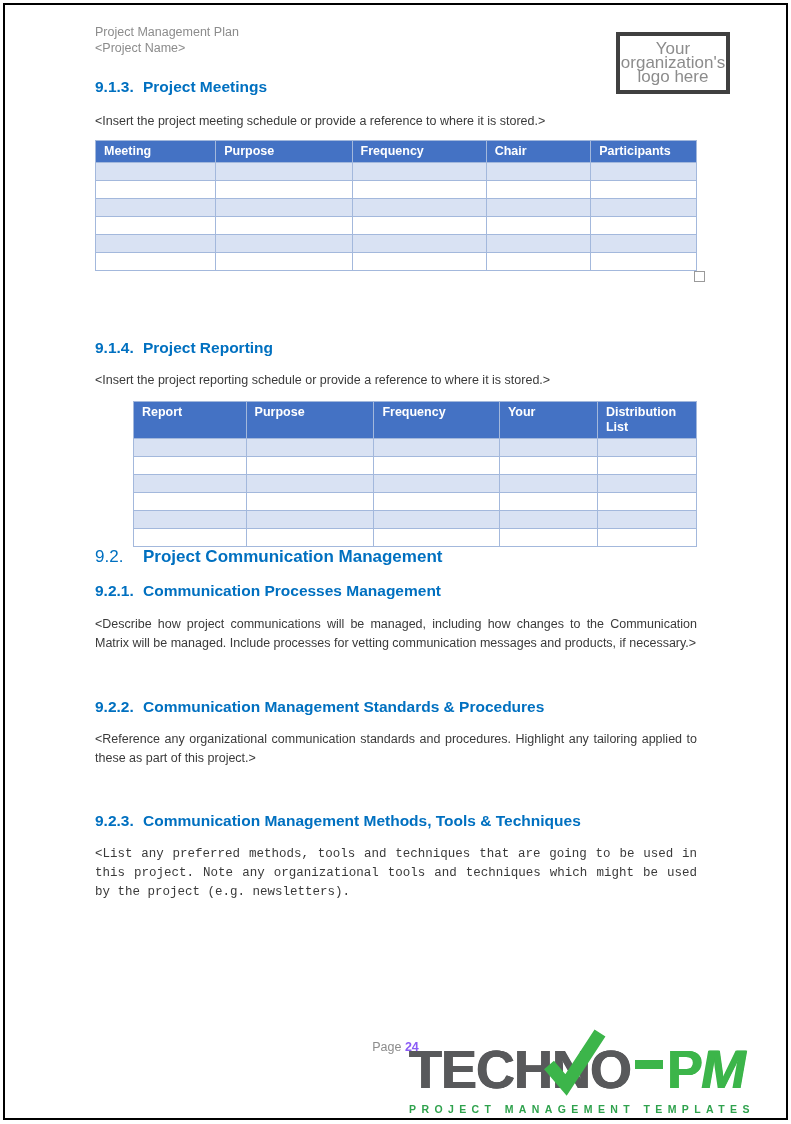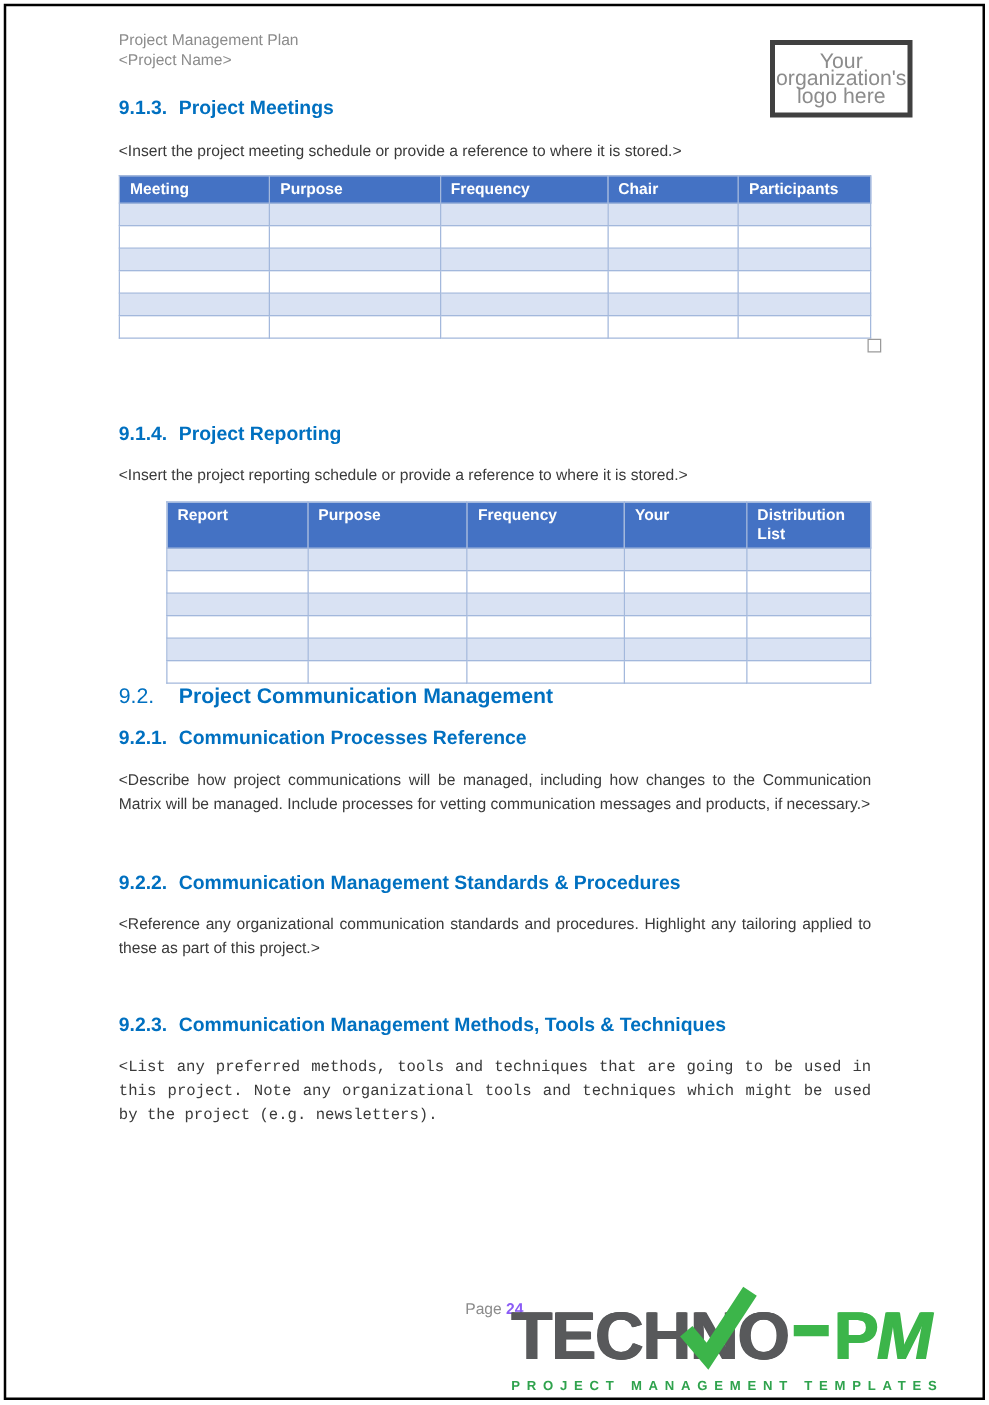--- a/index.html
+++ b/index.html
@@ -227,21 +227,21 @@
       </table>
     </div>
 
     <div class="h2 mt-h92">
       <span class="h-num">9.2.</span>
       <span class="h-title">Project Communication Management</span>
     </div>
 
     <div class="h3 mt-h921">
       <span class="h-num">9.2.1.</span>
-      <span class="h-title">Communication Processes Reference</span>
+      <span class="h-title">Communication Processes Management</span>
     </div>
     <div class="para mt-p921">&lt;Describe how project communications will be managed, including how changes to the Communication Matrix will be managed. Include processes for vetting communication messages and products, if necessary.&gt;</div>
 
     <div class="h3 mt-h922">
       <span class="h-num">9.2.2.</span>
       <span class="h-title">Communication Management Standards &amp; Procedures</span>
     </div>
     <div class="para mt-p922">&lt;Reference any organizational communication standards and procedures. Highlight any tailoring applied to these as part of this project.&gt;</div>
 
     <div class="h3 mt-h923">

